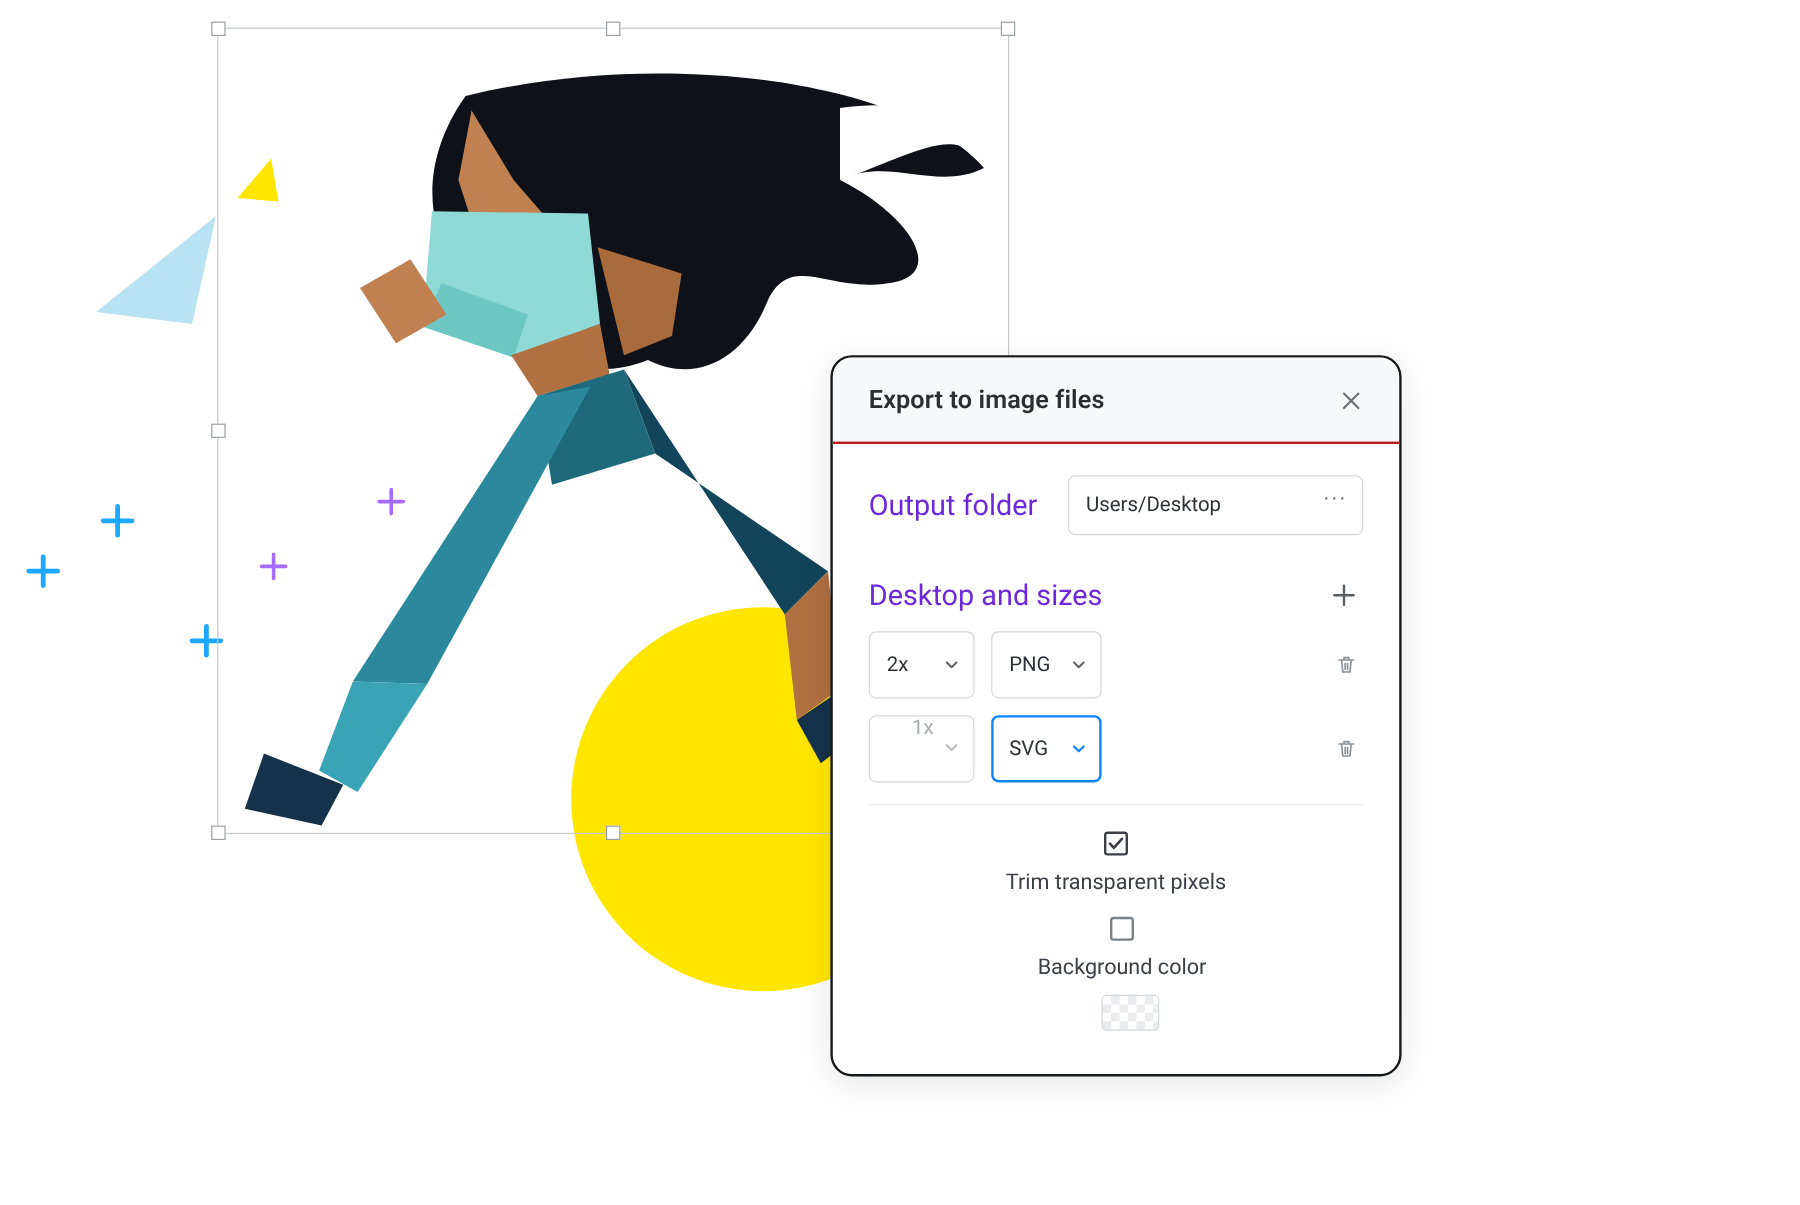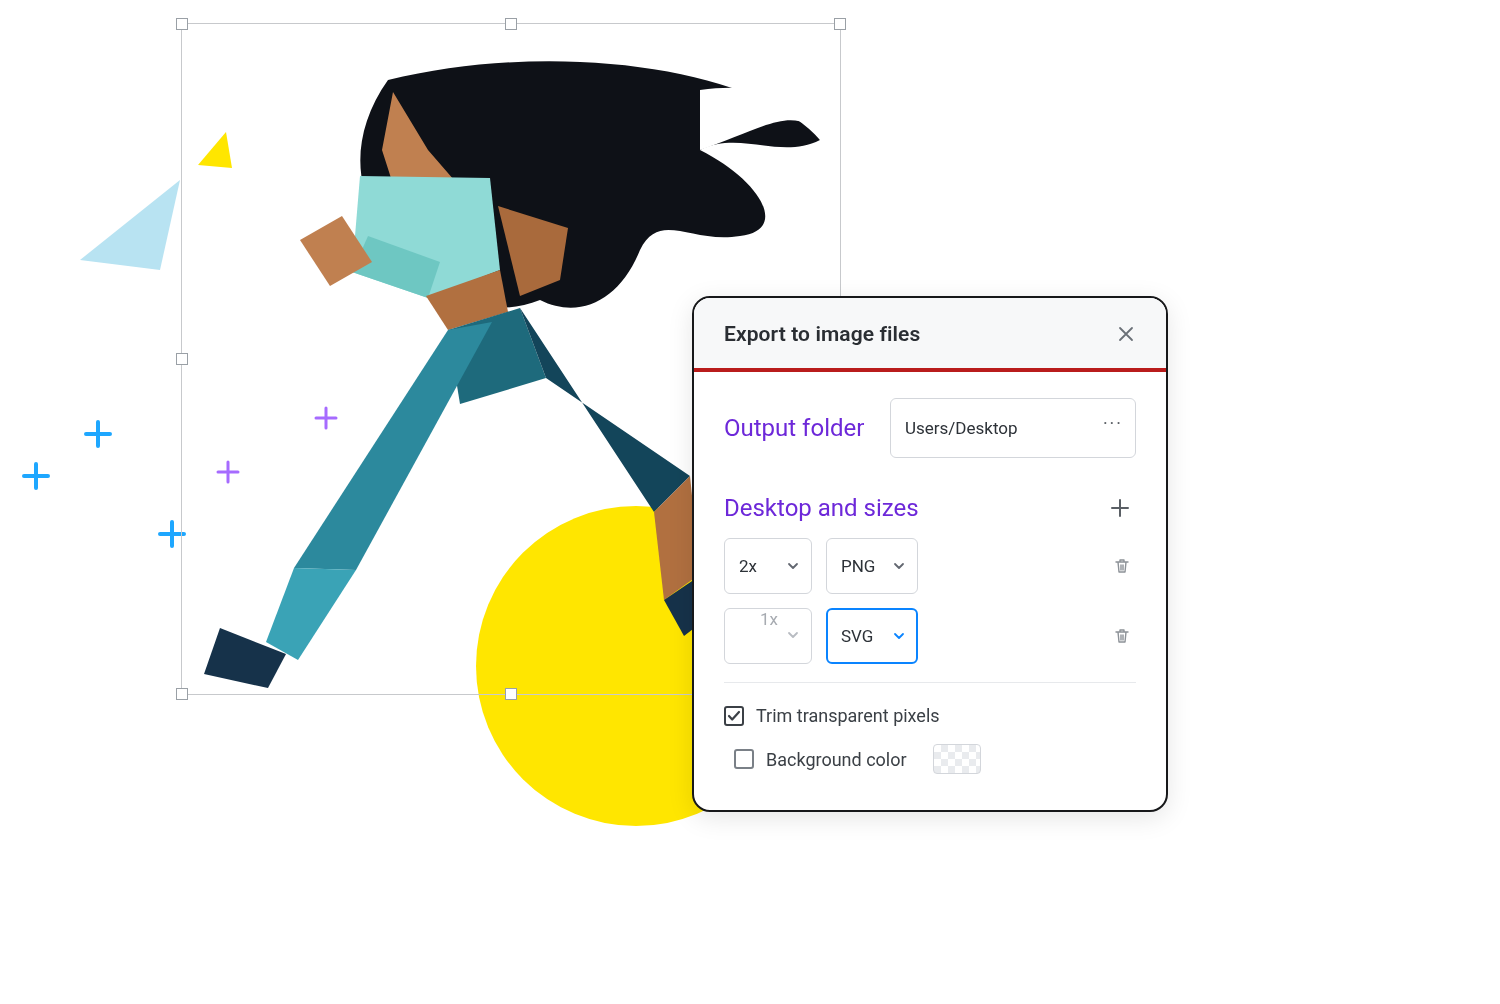--- a/index.html
+++ b/index.html
@@ -53,21 +53,21 @@
     border-radius: 18px;
     box-shadow: 0 6px 26px rgba(0,0,0,0.10);
     overflow: hidden;
   }
   .panel-header {
     display: flex;
     align-items: center;
     justify-content: space-between;
     padding: 22px 26px 20px 30px;
     background: #f7f8f9;
-    border-bottom: 4px solid #b91c1c;
+    border-bottom: 2px solid #b91c1c;
   }
   .panel-title {
     font-size: 21px;
     font-weight: 600;
     color: #2a2e33;
     letter-spacing: 0.1px;
   }
   .close-btn {
     width: 28px; height: 28px;
     display: flex; align-items: center; justify-content: center;
@@ -88,21 +88,21 @@
   }
 
   .field-label {
     font-size: 24px;
     color: #6d28d9;
     text-align: right;
   }
 
   .folder-select {
     flex: 0 0 246px;
-    height: 60px;
+    height: 50px;
     border: 1px solid #d3d6db;
     border-radius: 6px;
     display: flex;
     align-items: center;
     padding: 0 12px 0 14px;
     font-size: 17px;
     color: #2d3238;
     cursor: pointer;
   }
   .folder-select .dots {
@@ -172,20 +172,21 @@
     margin: 18px 0 22px 0;
   }
 
   .check-row {
     display: flex;
     align-items: center;
     gap: 12px;
     font-size: 18px;
     color: #3b4046;
     margin-bottom: 18px;
+    flex-direction: column;
   }
   .checkbox {
     width: 20px; height: 20px;
     border: 2px solid #7a8087;
     border-radius: 3px;
     display: flex; align-items: center; justify-content: center;
     cursor: pointer;
     flex-shrink: 0;
   }
   .checkbox.checked { border-color: #3b4046; }

